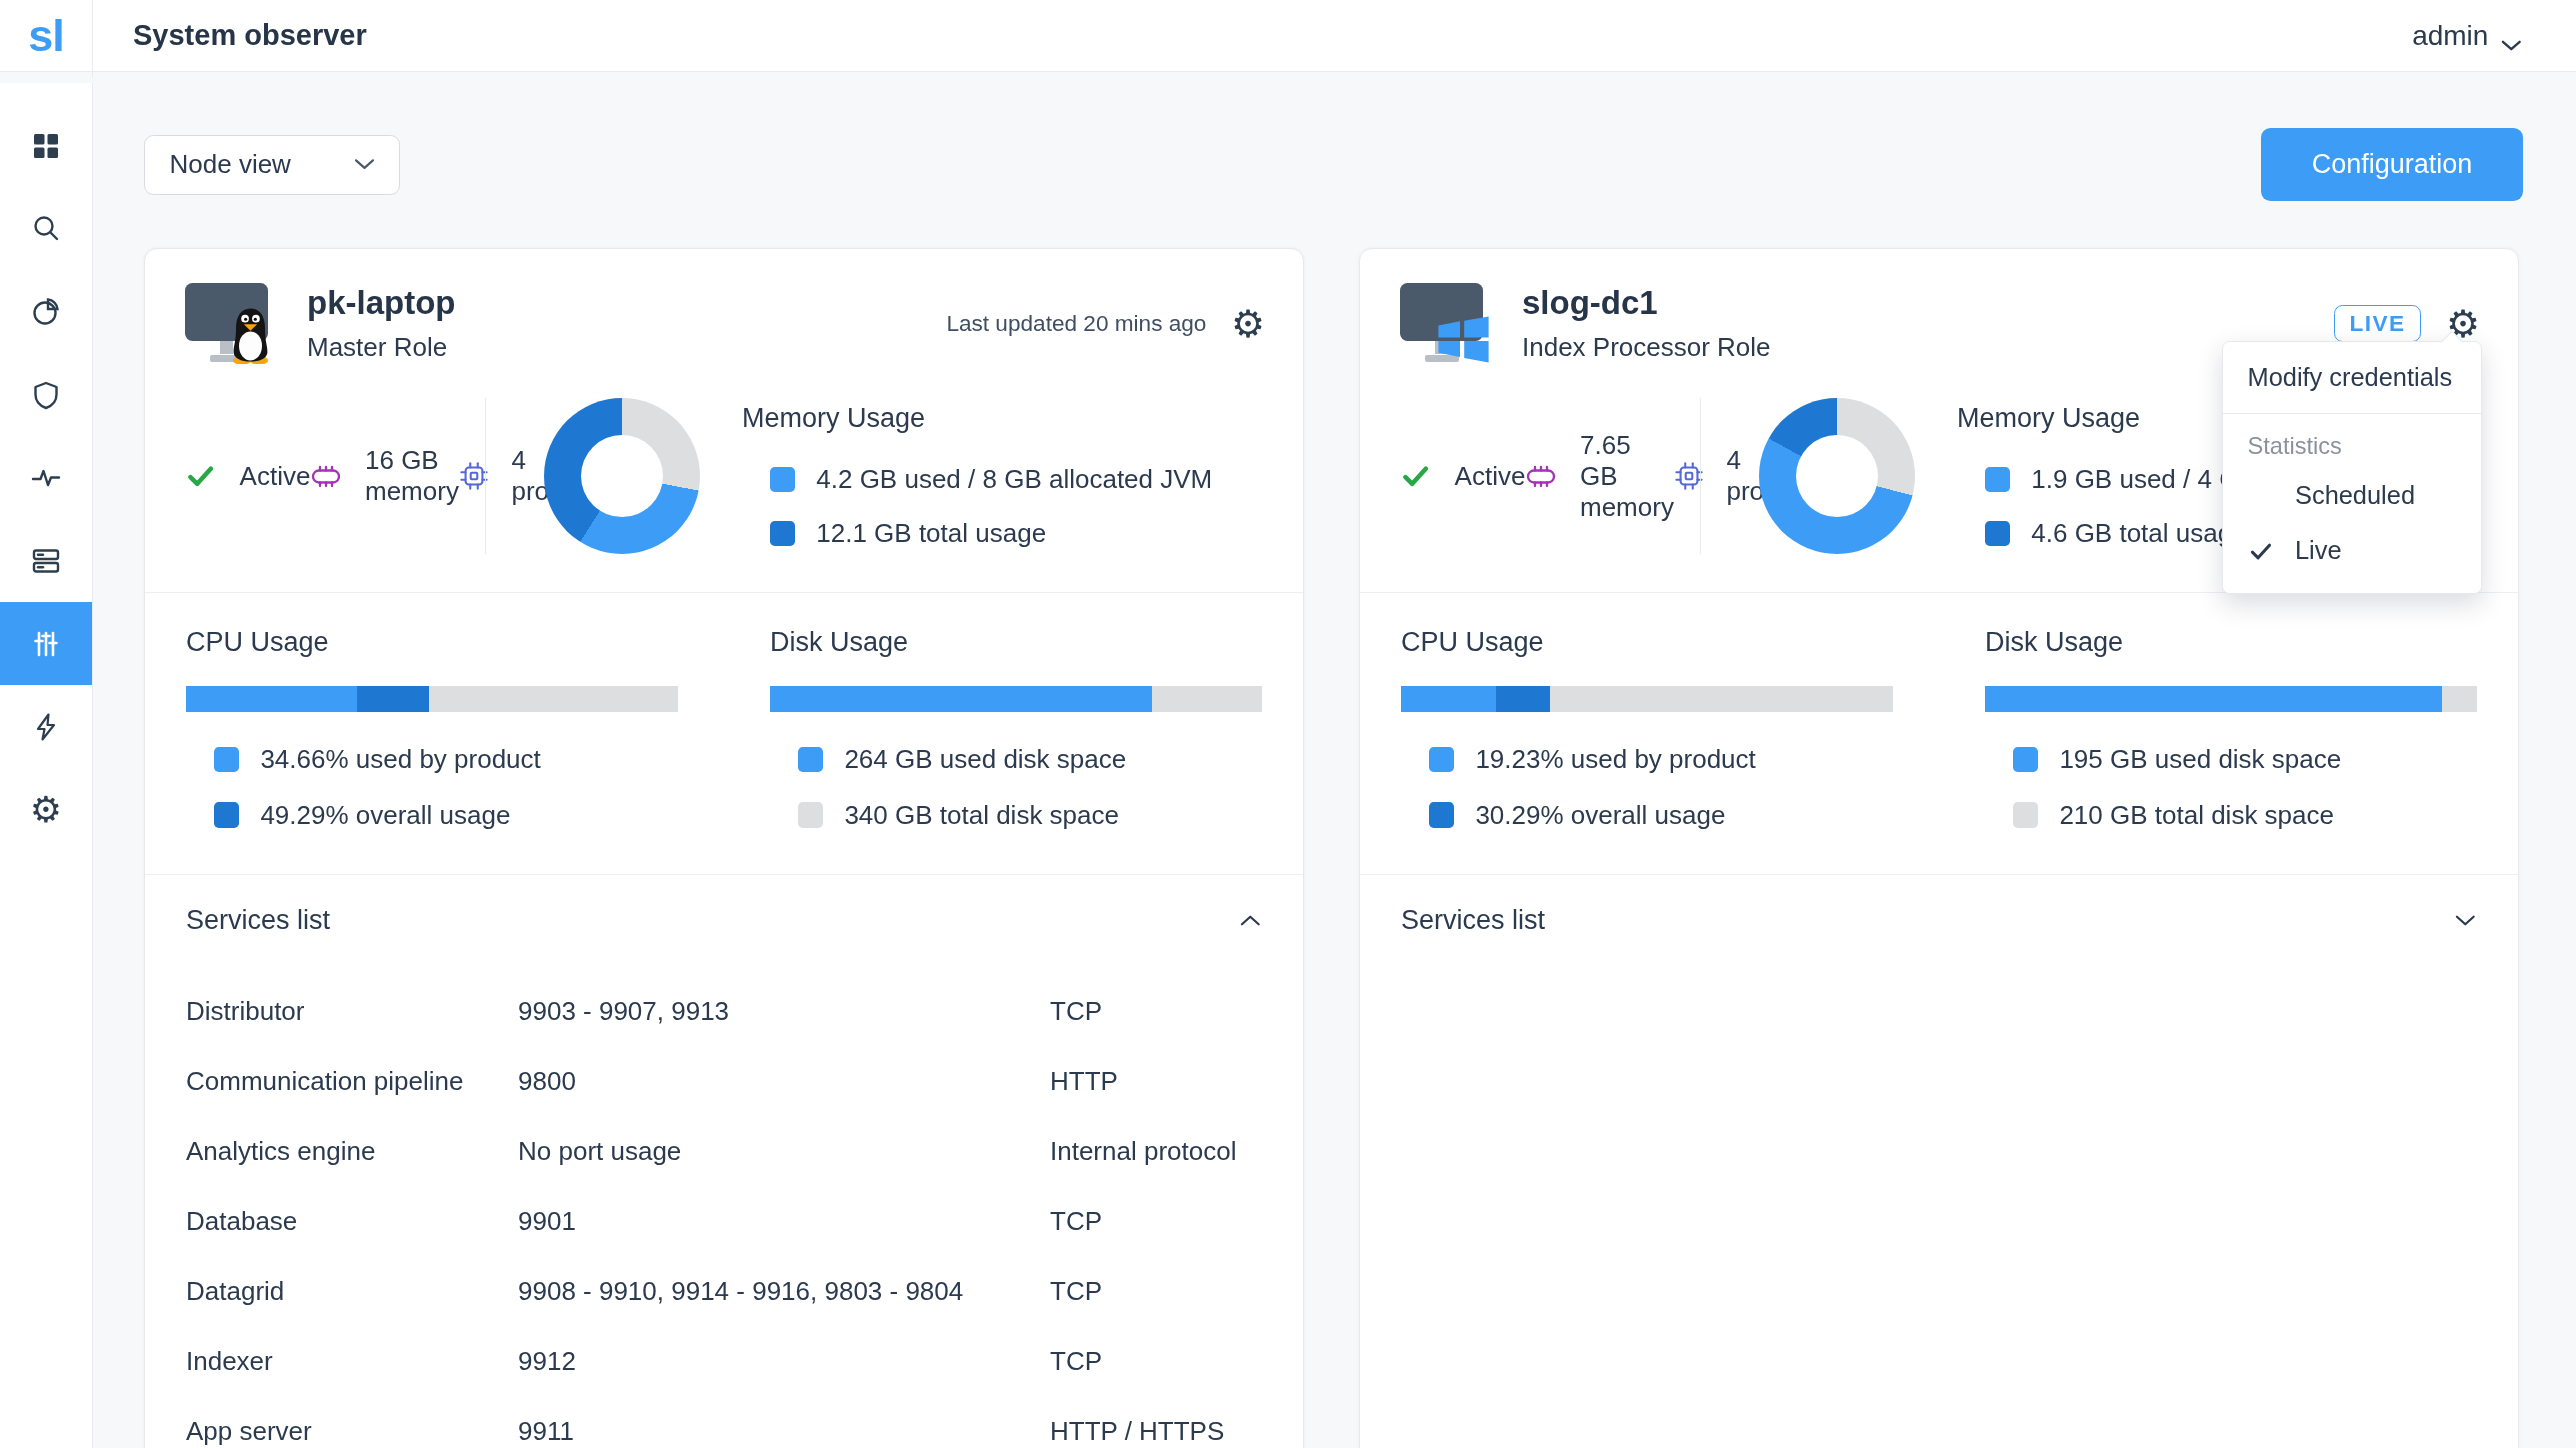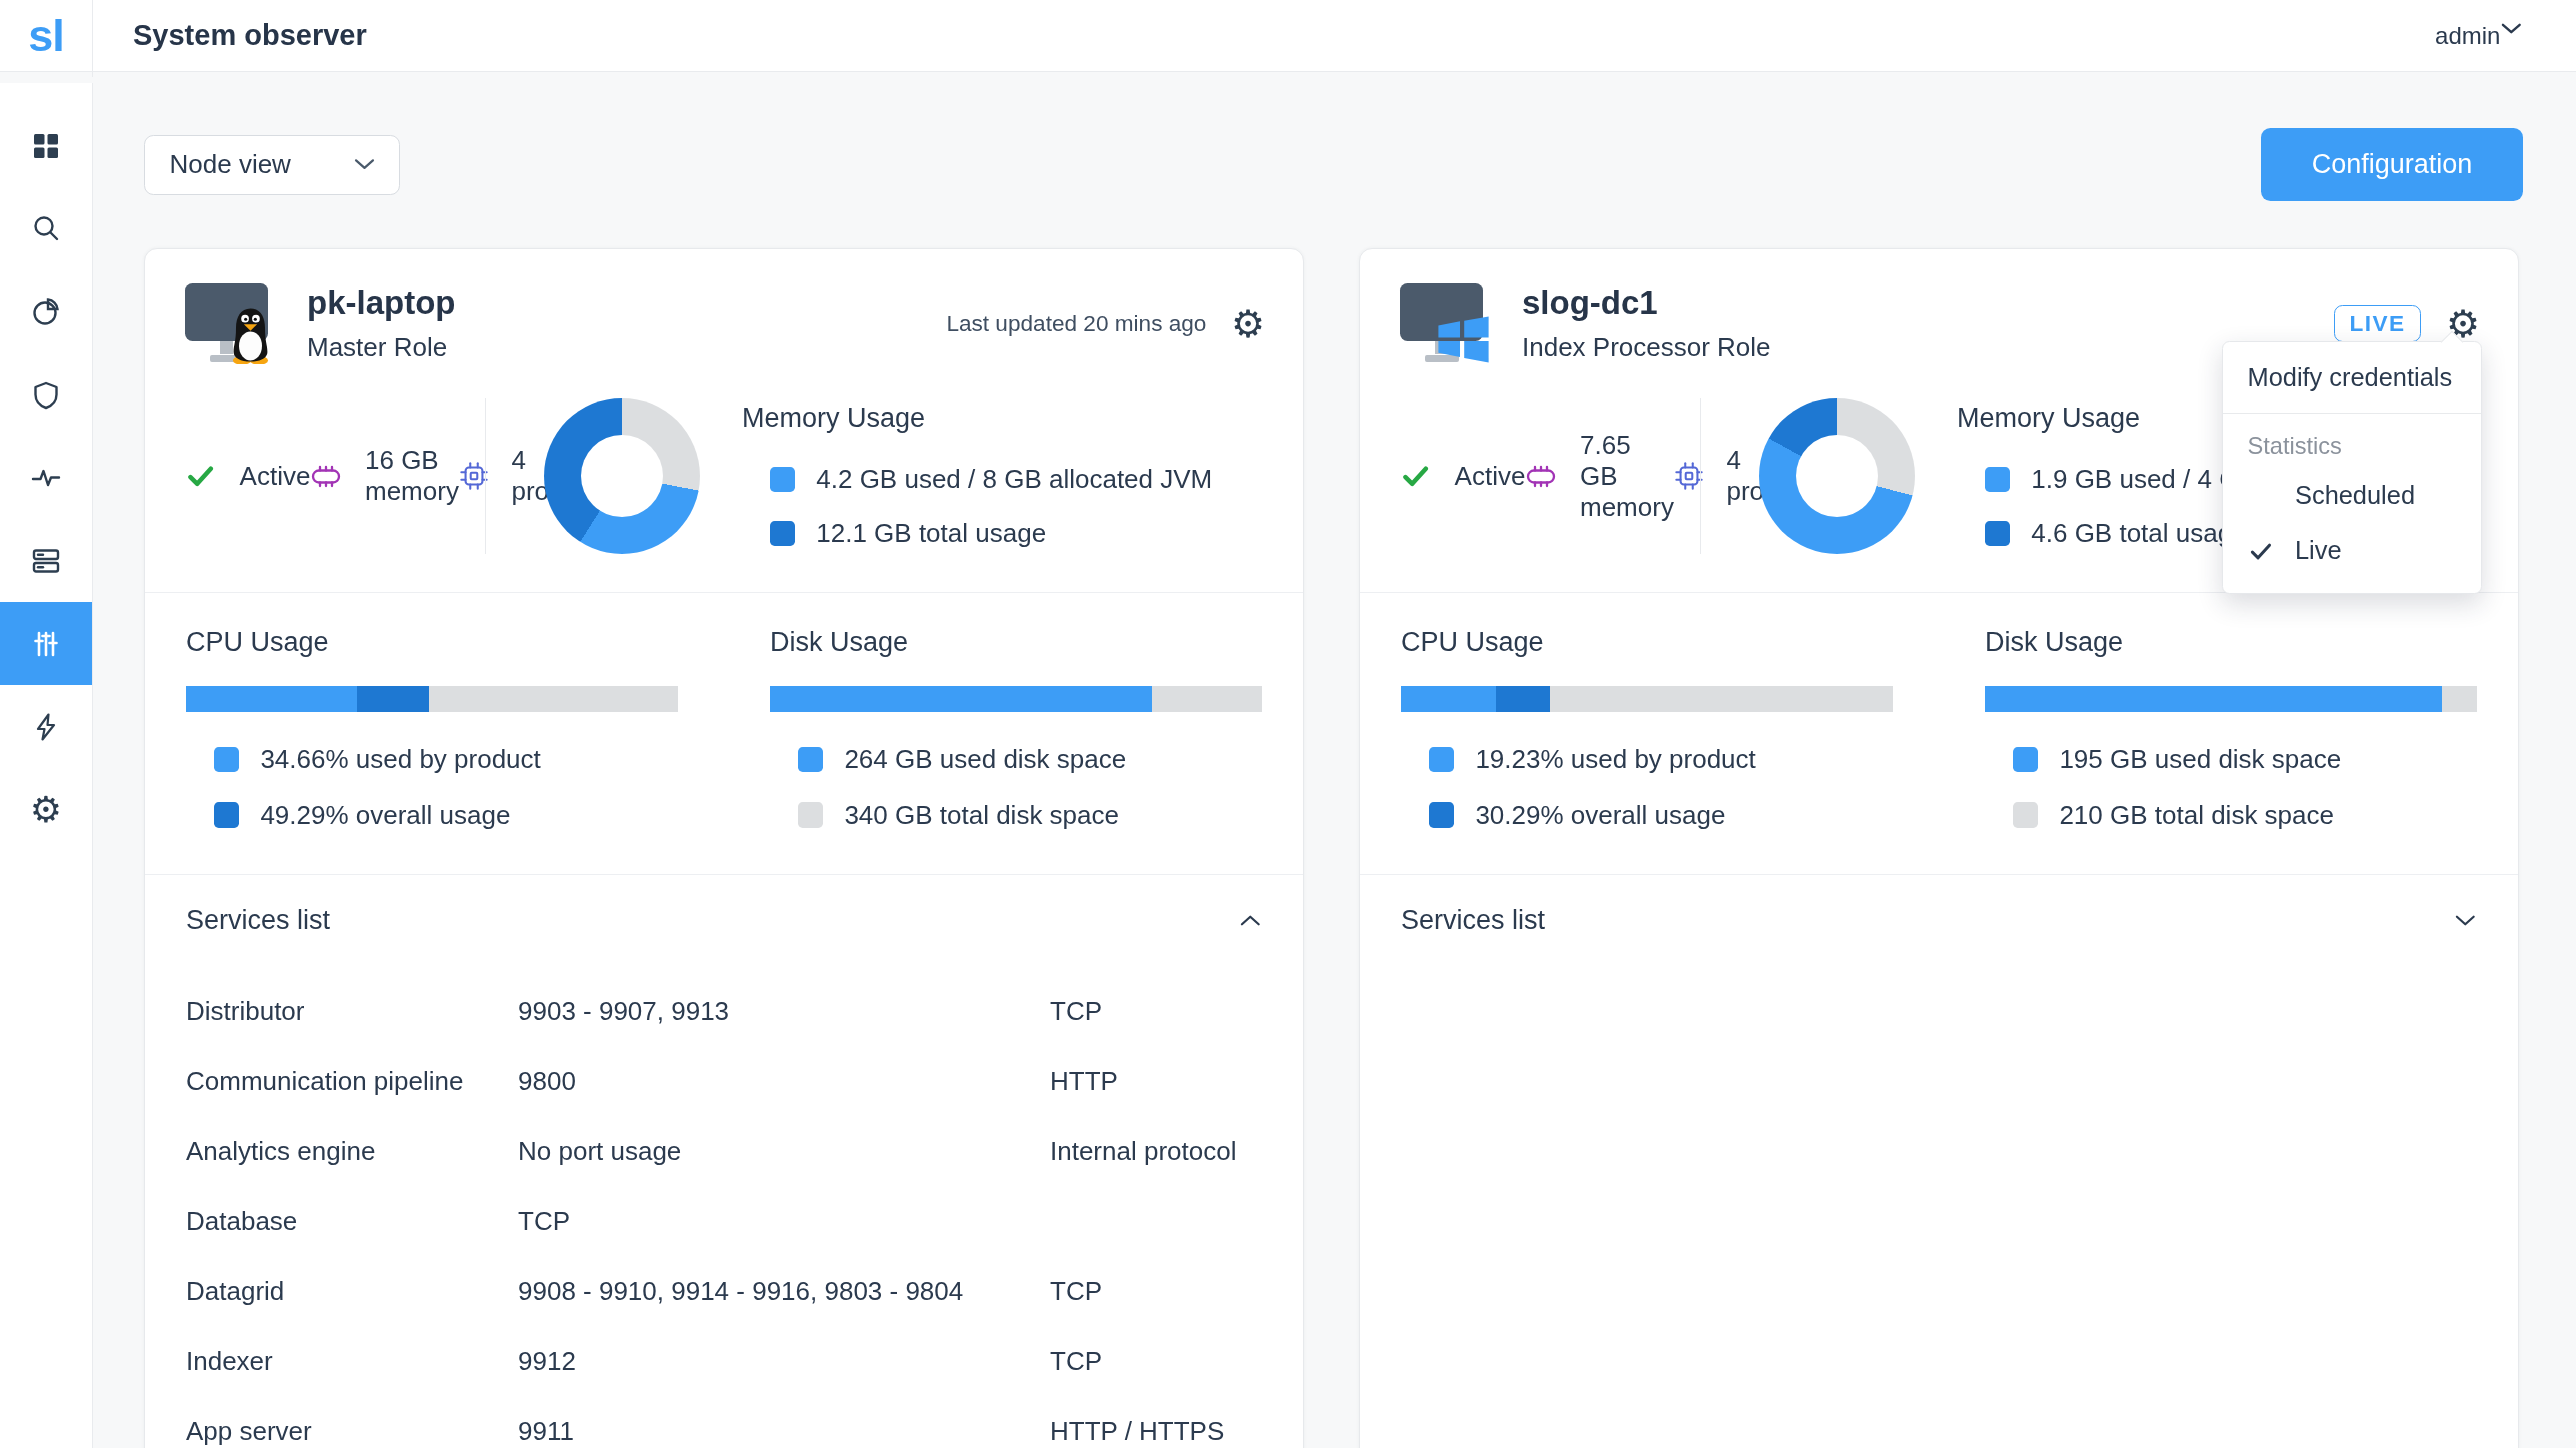--- a/index.html
+++ b/index.html
@@ -17,22 +17,22 @@
     background:#fff; border-bottom:0.9px solid #e9ebee;
     display:flex; align-items:center; z-index:40;
   }
   .logo-box {
     width:93px; height:83px; display:flex; align-items:center; justify-content:center;
     border-right:0.9px solid #e9ebee;
   }
   .logo-text { color:#3d9df6; font-size:45px; font-weight:700; letter-spacing:-0.9px; }
   .app-title { margin-left:40px; font-size:29px; font-weight:700; color:#273549; }
   .user-menu {
-    margin-left:auto; margin-right:53px; display:flex; align-items:flex-start; gap:0;
-    font-size:24px; color:#2b3a4e; cursor:pointer;
+    margin-left:auto; margin-right:53px; display:flex; align-items:flex-end; gap:12px;
+    font-size:28px; color:#2b3a4e; cursor:pointer;
   }
 
   
   .sidebar {
     position:absolute; top:83px; left:0; bottom:0; width:93px;
     background:#fff; border-right:0.9px solid #e9ebee; z-index:30;
     display:flex; flex-direction:column; align-items:stretch; padding-top:21px;
   }
   .side-item {
     height:83px; display:flex; align-items:center; justify-content:center; cursor:pointer;
@@ -379,20 +379,21 @@
               <span>9800</span>
               <span>HTTP</span>
             </div>
             <div class="svc-row">
               <span>Analytics engine</span>
               <span>No port usage</span>
               <span>Internal protocol</span>
             </div>
             <div class="svc-row">
               <span>Database</span>
+              <span>9901</span>
               <span>TCP</span>
             </div>
             <div class="svc-row">
               <span>Datagrid</span>
               <span>9908 - 9910, 9914 - 9916, 9803 - 9804</span>
               <span>TCP</span>
             </div>
             <div class="svc-row">
               <span>Indexer</span>
               <span>9912</span>

